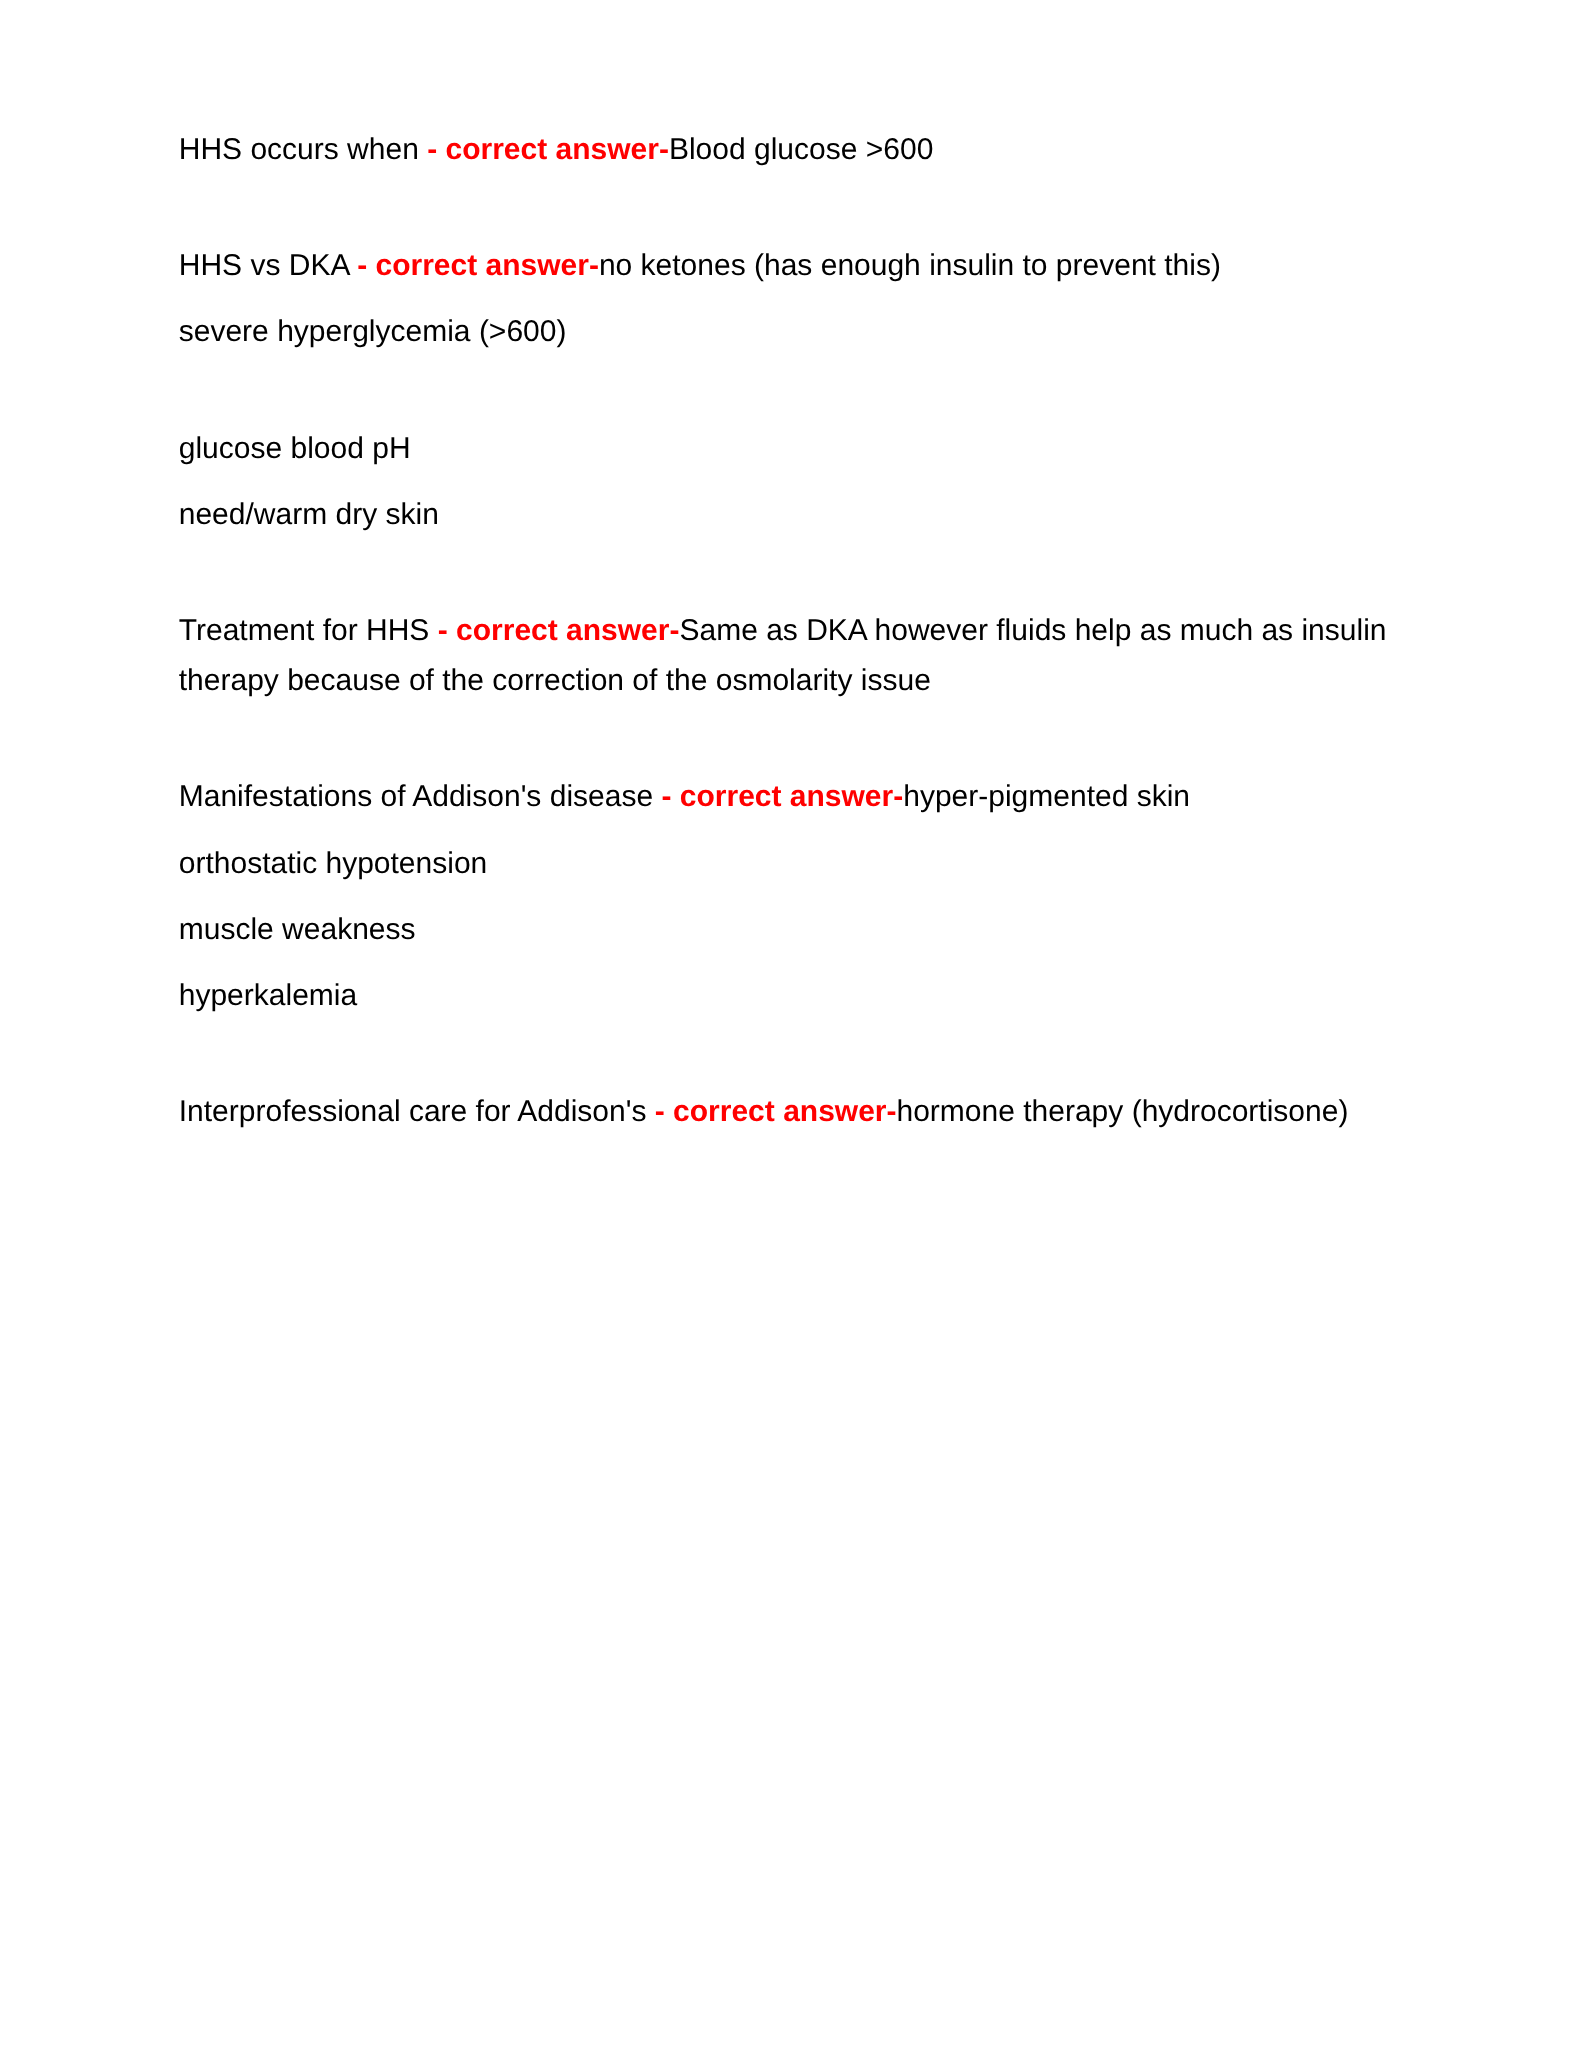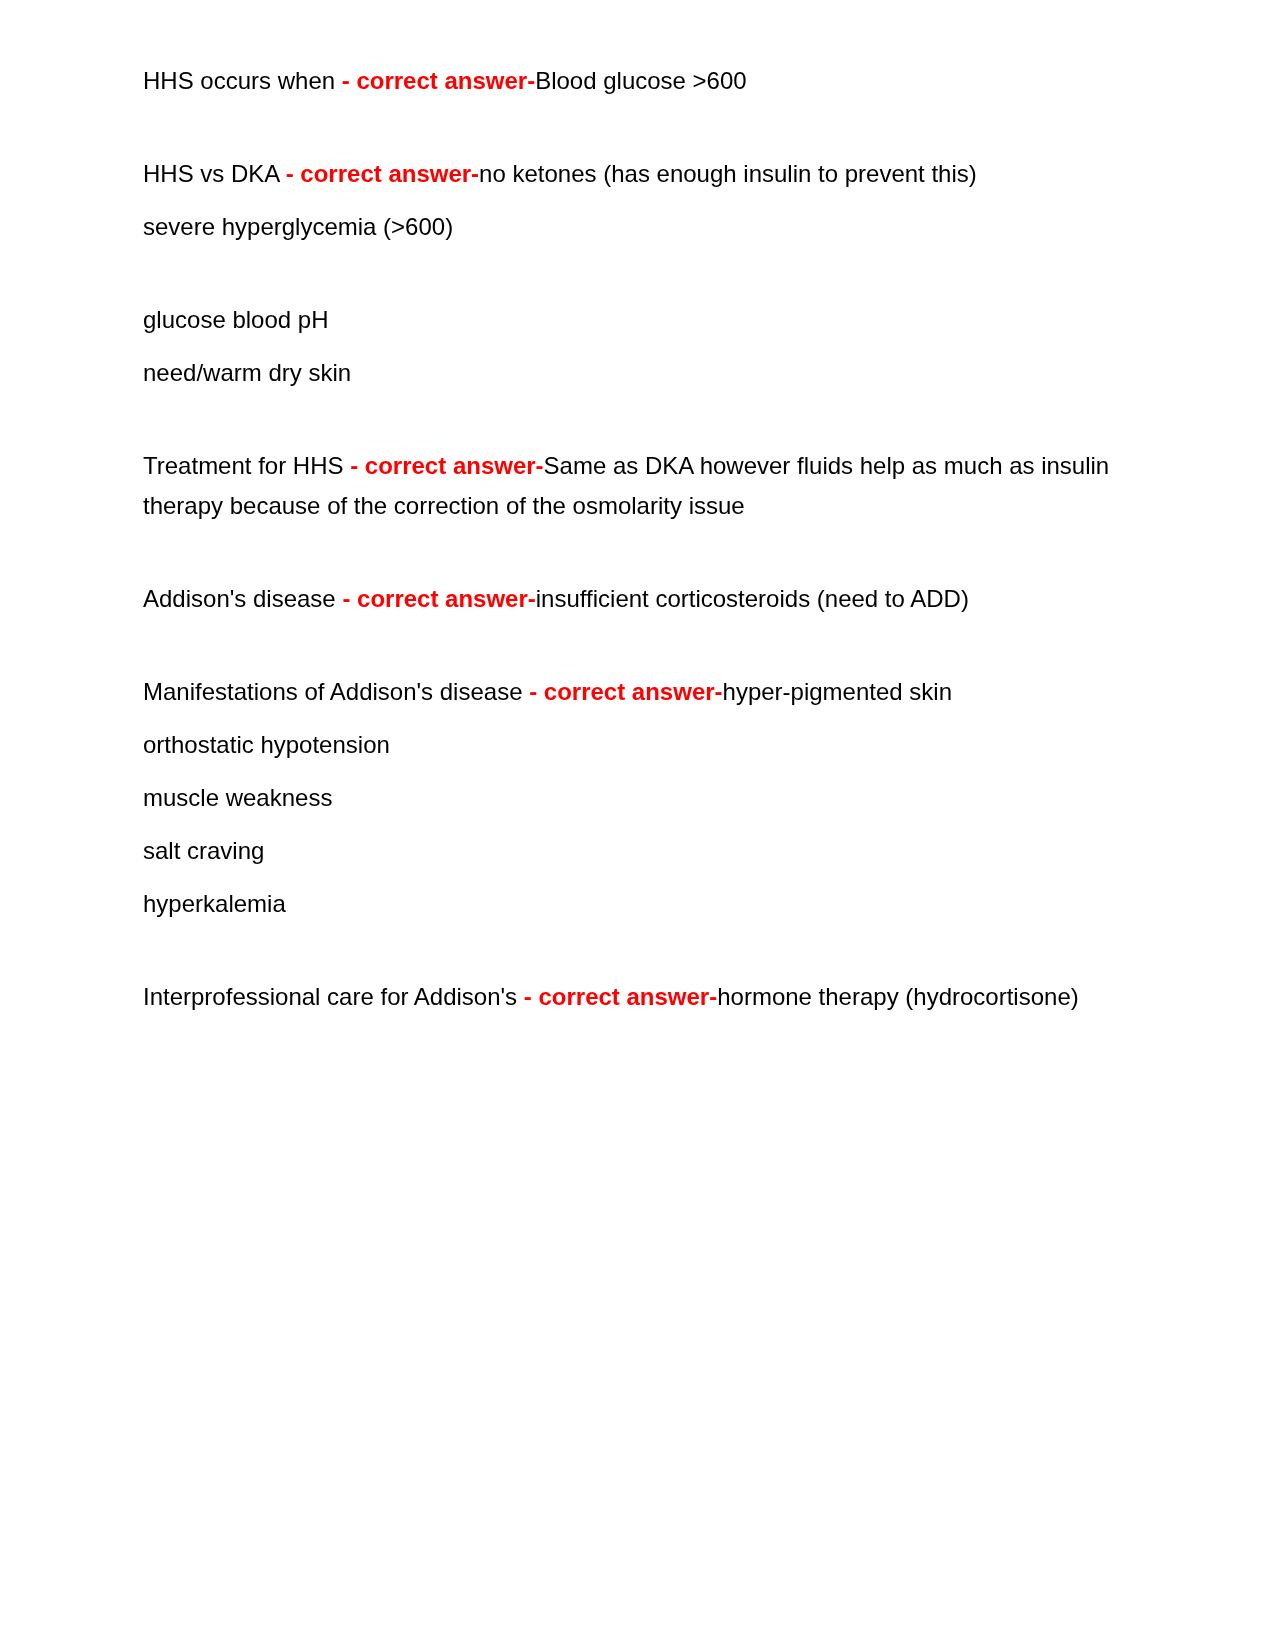--- a/index.html
+++ b/index.html
@@ -5,21 +5,21 @@
   * { box-sizing: border-box; }
   html, body {
     margin: 0;
     padding: 0;
     background: #ffffff;
   }
   .page {
     width: 1275px;
     height: 1650px;
     background: #ffffff;
-    padding: 61px 150px 0 143px;
+    padding: 100px 150px 0 143px;
     font-family: "Liberation Sans", "DejaVu Sans", sans-serif;
     font-size: 24px;
     color: #000000;
     overflow: hidden;
   }
   .doc-body {
     width: 100%;
   }
   .qa-block {
     margin: 0 0 53px 0;
@@ -49,29 +49,25 @@
 
   <div class="qa-block">
   <p class="line">glucose blood pH</p>
         <p class="line">need/warm dry skin</p>
       </div>
 
   <div class="qa-block">
     <p class="qa-line"><span>Treatment for HHS </span><span class="marker">- correct answer-</span><span>Same as DKA however fluids help as much as insulin therapy because of the correction of the osmolarity issue</span></p>
   </div>
 
-  <div class="qa-block">
-    <p class="qa-line"><span>Addison's disease </span><span class="marker">- correct answer-</span><span>insufficient corticosteroids (need to ADD)</span></p>
-  </div>
 
   <div class="qa-block">
     <p class="qa-line"><span>Manifestations of Addison's disease </span><span class="marker">- correct answer-</span><span>hyper-pigmented skin</span></p>
         <p class="line">orthostatic hypotension</p>
         <p class="line">muscle weakness</p>
-        <p class="line">salt craving</p>
         <p class="line">hyperkalemia</p>
       </div>
 
   <div class="qa-block">
     <p class="qa-line"><span>Interprofessional care for Addison's </span><span class="marker">- correct answer-</span><span>hormone therapy (hydrocortisone)</span></p>
   </div>
 </div>
 </div>
 
 </body></html>

